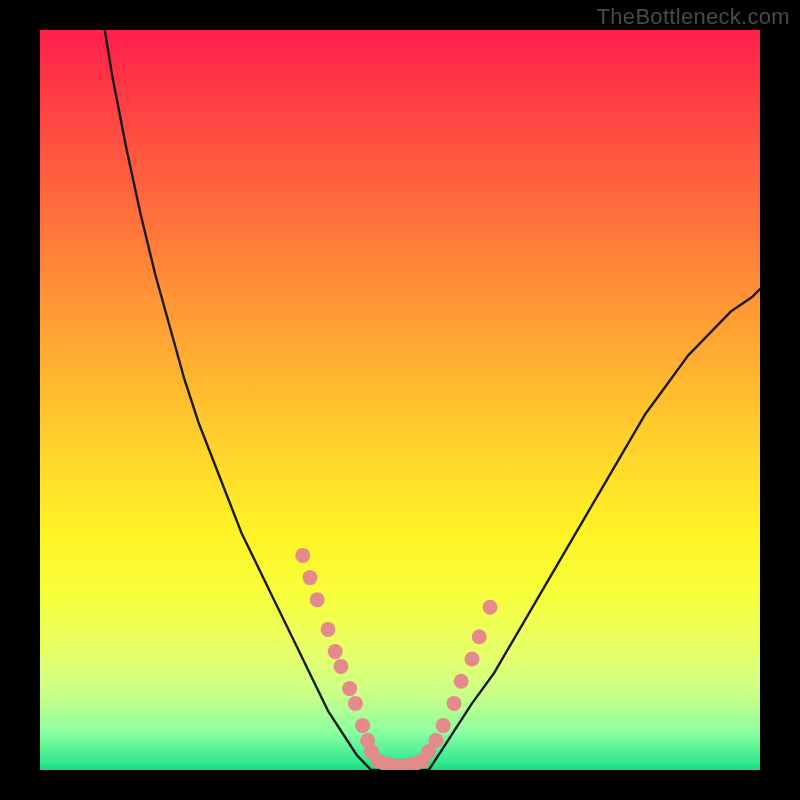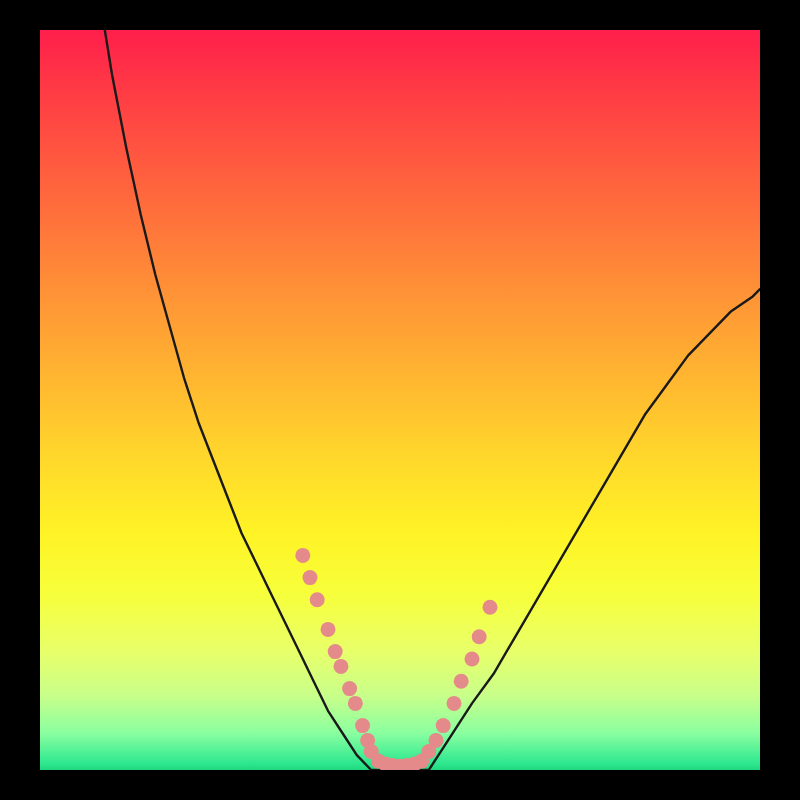--- a/index.html
+++ b/index.html
@@ -61,20 +61,21 @@
   }
   .dot {
     fill: #e58a8a;
     stroke: none;
   }
 </style>
 </head>
 <body>
 
 <div class="frame">
+  <div class="watermark">TheBottleneck.com</div>
   <div class="plot">
     <svg class="curve" viewBox="0 0 720 740" preserveAspectRatio="none">
       <g id="curve-lines">
           <path d="M 64.80 0.00 L 72.00 44.40 L 86.40 118.40 L 100.80 185.00 L 115.20 244.20 L 129.60 296.00 L 144.00 347.80 L 158.40 392.20 L 172.80 429.20 L 187.20 466.20 L 201.60 503.20 L 216.00 532.80 L 230.40 562.40 L 244.80 592.00 L 259.20 621.60 L 273.60 651.20 L 288.00 680.80 L 302.40 703.00 L 316.80 725.20 L 331.20 740.00 L 331.20 740.00 L 338.40 740.00 L 345.60 740.00 L 352.80 740.00 L 360.00 740.00 L 367.20 740.00 L 374.40 740.00 L 381.60 740.00 L 388.80 740.00 L 388.80 740.00 L 403.20 717.80 L 417.60 695.60 L 432.00 673.40 L 453.60 643.80 L 475.20 606.80 L 496.80 569.80 L 518.40 532.80 L 540.00 495.80 L 561.60 458.80 L 583.20 421.80 L 604.80 384.80 L 626.40 355.20 L 648.00 325.60 L 669.60 303.40 L 691.20 281.20 L 712.80 266.40 L 720.00 259.00" fill="none" stroke="#1a1a1a" stroke-width="2.4" stroke-linecap="round" stroke-linejoin="round"></path>
         </g>
       <g id="curve-markers">
           <circle cx="262.80" cy="525.40" r="7.5" class="dot"></circle>
           <circle cx="270.00" cy="547.60" r="7.5" class="dot"></circle>
           <circle cx="277.20" cy="569.80" r="7.5" class="dot"></circle>
           <circle cx="288.00" cy="599.40" r="7.5" class="dot"></circle>

